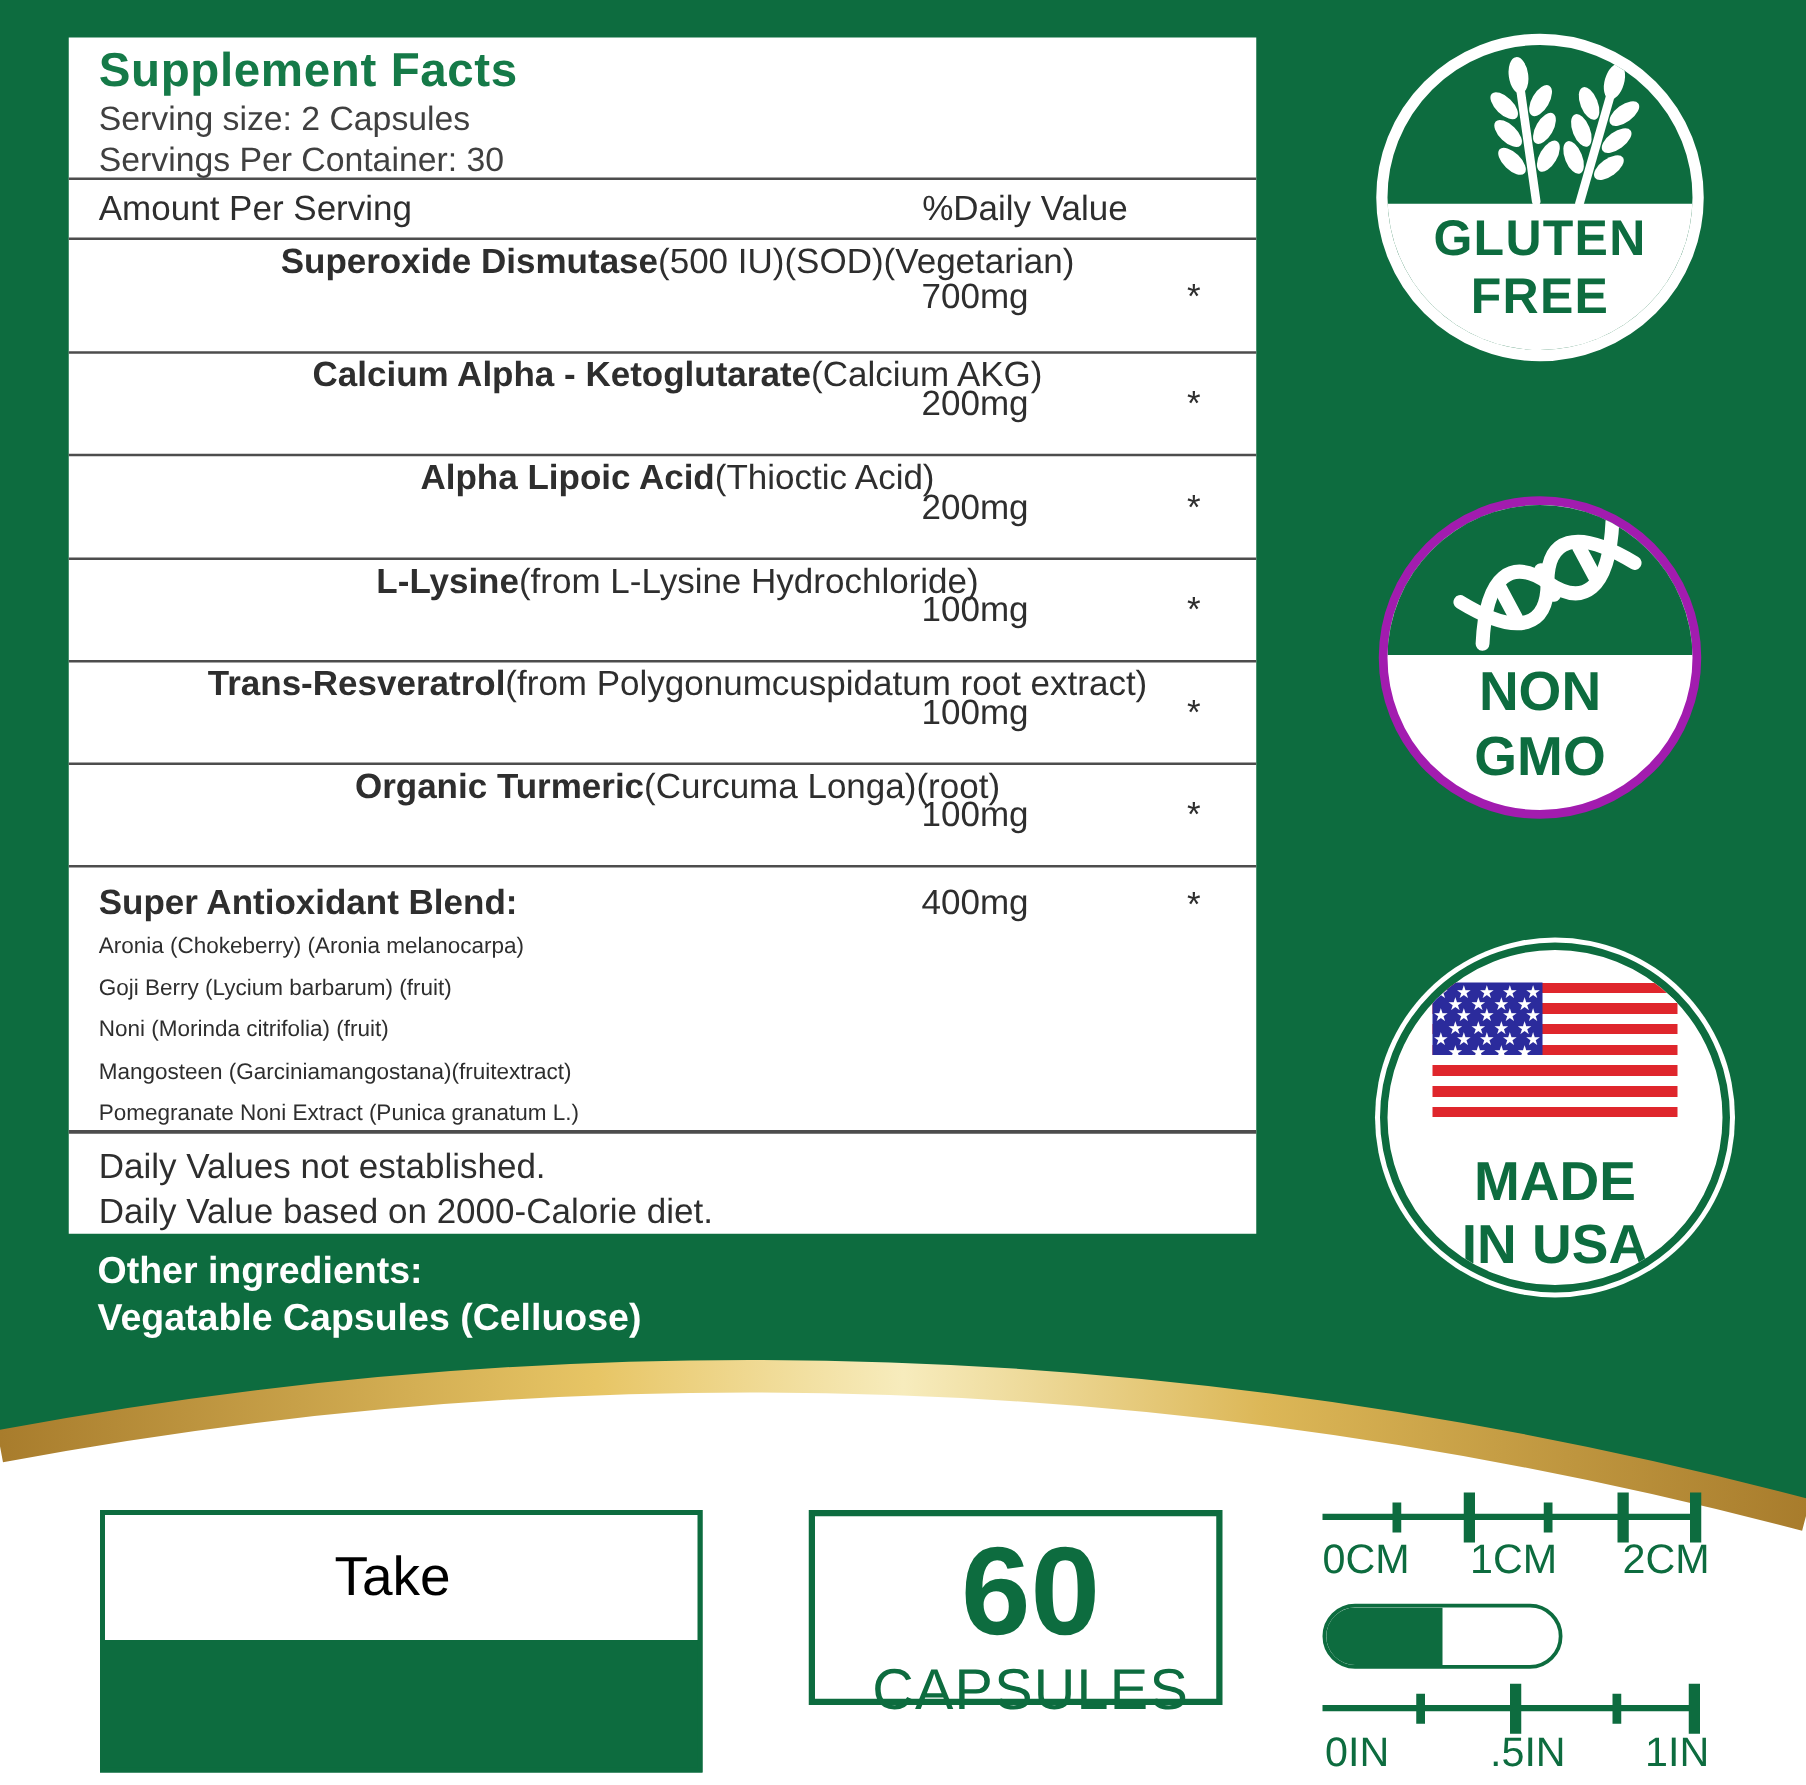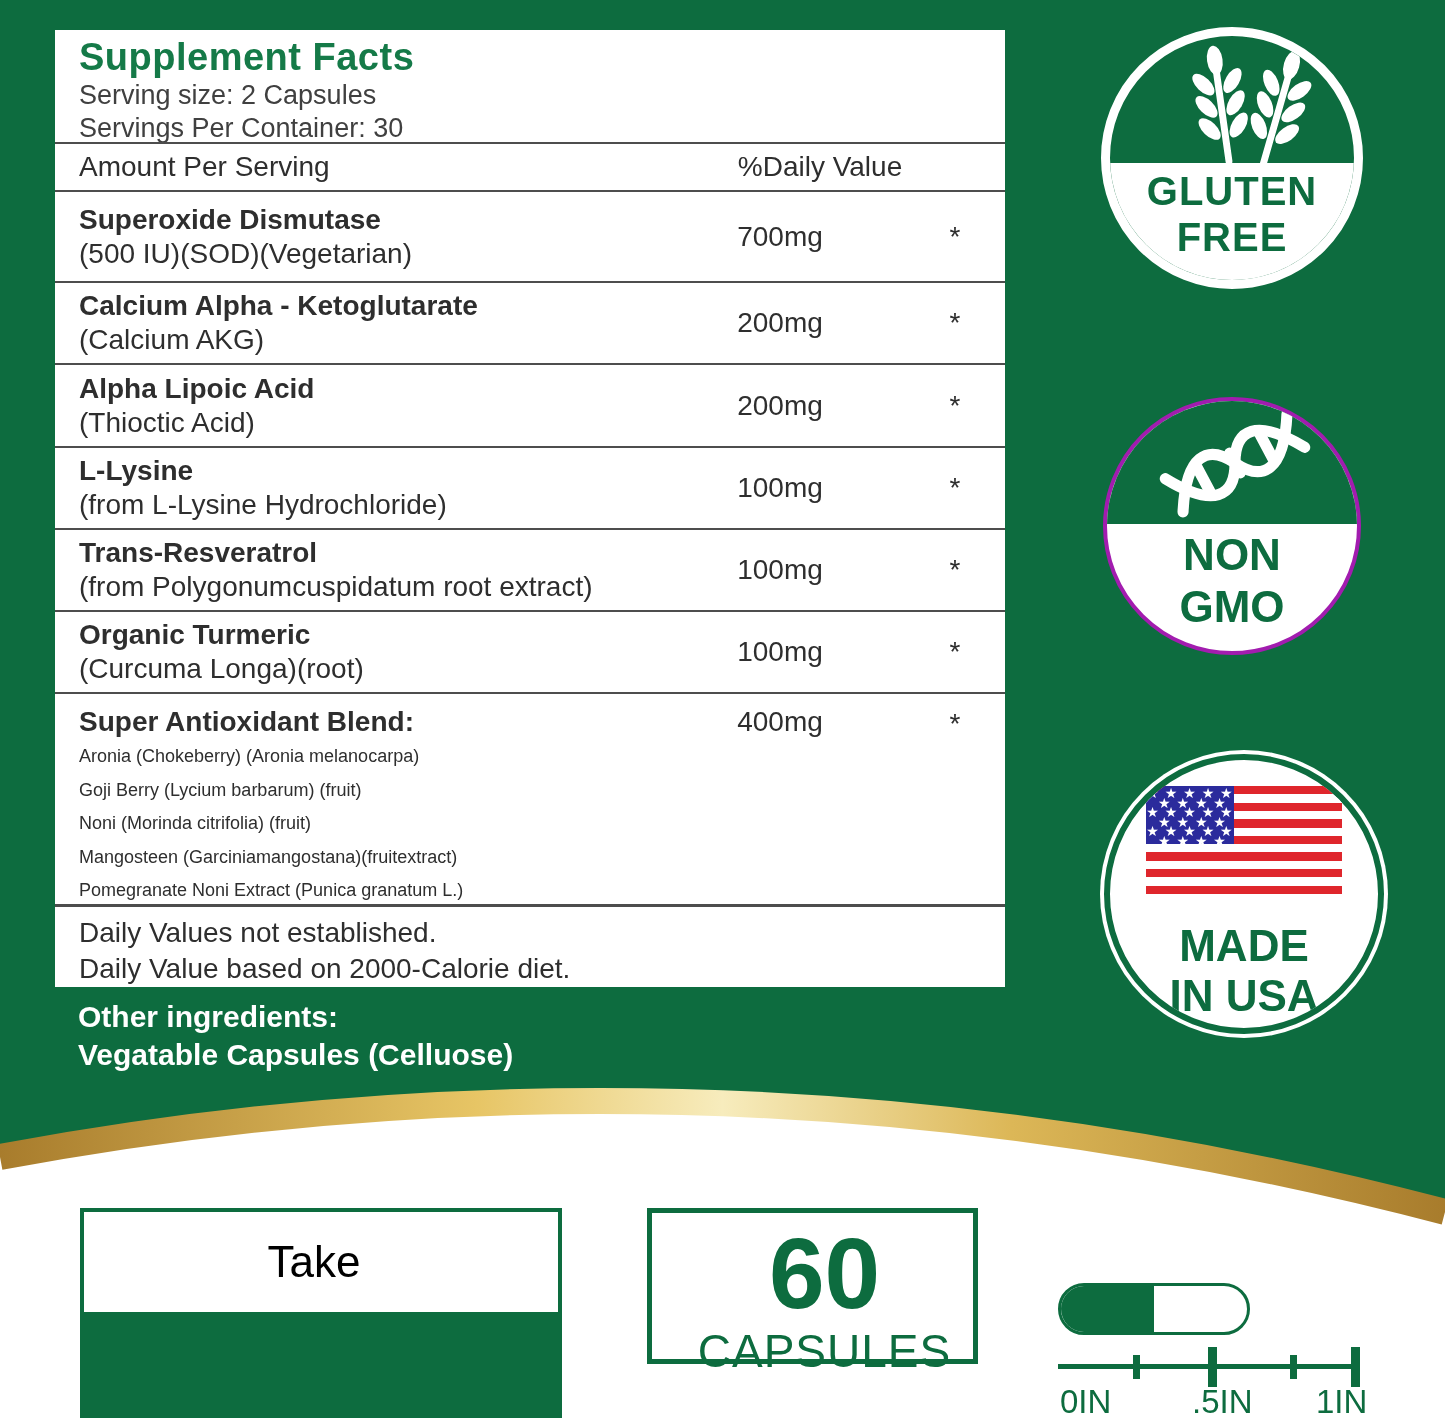--- a/index.html
+++ b/index.html
@@ -11,21 +11,21 @@
   .panel{position:absolute;left:55px;top:30px;width:950px;height:957px;background:#ffffff;
          z-index:2;display:flex;flex-direction:column;box-sizing:border-box;color:#2e2e2e;}
   .sf-header{height:112px;box-sizing:border-box;padding:6px 0 0 24px;}
   .sf-title{font-size:38px;font-weight:bold;color:#157a48;letter-spacing:0.5px;}
   .sf-sub{font-size:27px;line-height:33px;color:#404040;}
   .sf-cols{height:48px;box-sizing:border-box;border-top:2px solid #4d4d4d;position:relative;
            display:flex;align-items:center;}
   .sf-cols .col-amt{padding-left:24px;font-size:28px;}
   .sf-cols .col-dv{position:absolute;left:640px;width:250px;text-align:center;font-size:28px;}
   .sf-row{box-sizing:border-box;border-top:2px solid #4d4d4d;position:relative;
-          display:flex;flex-direction:column;justify-content:center;padding-left:24px;}
+          display:flex;flex-direction:row;justify-content:center;padding-left:24px;}
   .sf-row .nm{font-size:28px;font-weight:bold;line-height:34px;}
   .sf-row .dt{font-size:28px;line-height:34px;}
   .sf-row .amt{position:absolute;left:600px;width:250px;top:50%;transform:translateY(-50%);
                text-align:center;font-size:28px;}
   .sf-row .dv{position:absolute;left:870px;width:60px;top:50%;transform:translateY(-50%);
               text-align:center;font-size:28px;}
   .sf-blend{box-sizing:border-box;border-top:2px solid #4d4d4d;position:relative;
             padding:10px 0 0 24px;}
   .sf-blend .nm{font-size:28px;font-weight:bold;line-height:36px;}
   .sf-blend .item{font-size:18px;line-height:33.5px;}
@@ -42,21 +42,21 @@
   
   .badge{position:absolute;border-radius:50%;overflow:hidden;z-index:2;box-sizing:border-box;}
   .badge .chord{position:absolute;left:0;width:100%;}
   .badge-text{position:absolute;left:0;width:100%;text-align:center;color:#0d6c3f;font-weight:bold;}
 
   #badge-gluten{left:1101px;top:27px;width:262px;height:262px;background:#0d6c3f;border:9px solid #fff;}
   #badge-gluten .chord{top:52%;bottom:0;background:#ffffff;}
   #badge-gluten .badge-text{top:54%;font-size:40px;line-height:46px;letter-spacing:1px;}
   #badge-gluten svg{position:absolute;left:36px;top:8px;}
 
-  #badge-nongmo{left:1103px;top:397px;width:258px;height:258px;background:#ffffff;border:4px solid #a21caf;}
+  #badge-nongmo{left:1103px;top:397px;width:258px;height:258px;background:#ffffff;border:7px solid #a21caf;}
   #badge-nongmo .chord{top:0;height:49%;background:#0d6c3f;}
   #badge-nongmo .badge-text{top:51%;font-size:44px;line-height:52px;}
   #badge-nongmo svg{position:absolute;left:48px;top:12px;transform:rotate(-28deg);}
 
   #badge-usa{left:1100px;top:750px;width:288px;height:288px;background:#ffffff;padding:4px;}
   #badge-usa .inner{width:100%;height:100%;box-sizing:border-box;border:6px solid #0d6c3f;
                     border-radius:50%;background:#ffffff;overflow:hidden;position:relative;}
   #badge-usa .badge-text{top:60%;font-size:44px;line-height:50px;}
   .flag{position:absolute;left:50%;transform:translateX(-50%);top:26px;width:196px;height:108px;
         background:repeating-linear-gradient(to bottom,#df262c 0px,#df262c 8.3px,#ffffff 8.3px,#ffffff 16.6px);}
@@ -247,20 +247,33 @@
     <div class="dose-top">
       <span class="t1">Take</span>
     </div>
   </div>
 
   <div class="count-box">
     <div class="count-num">60</div>
     <div class="count-unit">CAPSULES</div>
   </div>
 
+  <div class="ruler" style="left:1058px;top:1192px;width:310px;height:70px">
+    <div class="rline" style="top:19px;width:300px"></div>
+    <div class="tick" style="left:56px;top:10px;width:7px;height:24px"></div>
+    <div class="tick" style="left:113px;top:2px;width:9px;height:40px"></div>
+    <div class="tick" style="left:177px;top:10px;width:7px;height:24px"></div>
+    <div class="tick" style="left:236px;top:2px;width:9px;height:40px"></div>
+    <div class="tick" style="left:294px;top:2px;width:9px;height:40px"></div>
+    <div class="rlabels">
+      <span style="left:0px;top:36px">0CM</span>
+      <span style="left:118px;top:36px">1CM</span>
+      <span style="left:240px;top:36px">2CM</span>
+    </div>
+  </div>
 
   <div class="capsule">
     <div class="half"></div>
   </div>
 
   <div class="ruler" style="left:1058px;top:1345px;width:310px;height:80px">
     <div class="rline" style="top:19px;width:298px"></div>
     <div class="tick" style="left:75px;top:10px;width:7px;height:24px"></div>
     <div class="tick" style="left:150px;top:2px;width:9px;height:40px"></div>
     <div class="tick" style="left:232px;top:10px;width:7px;height:24px"></div>

